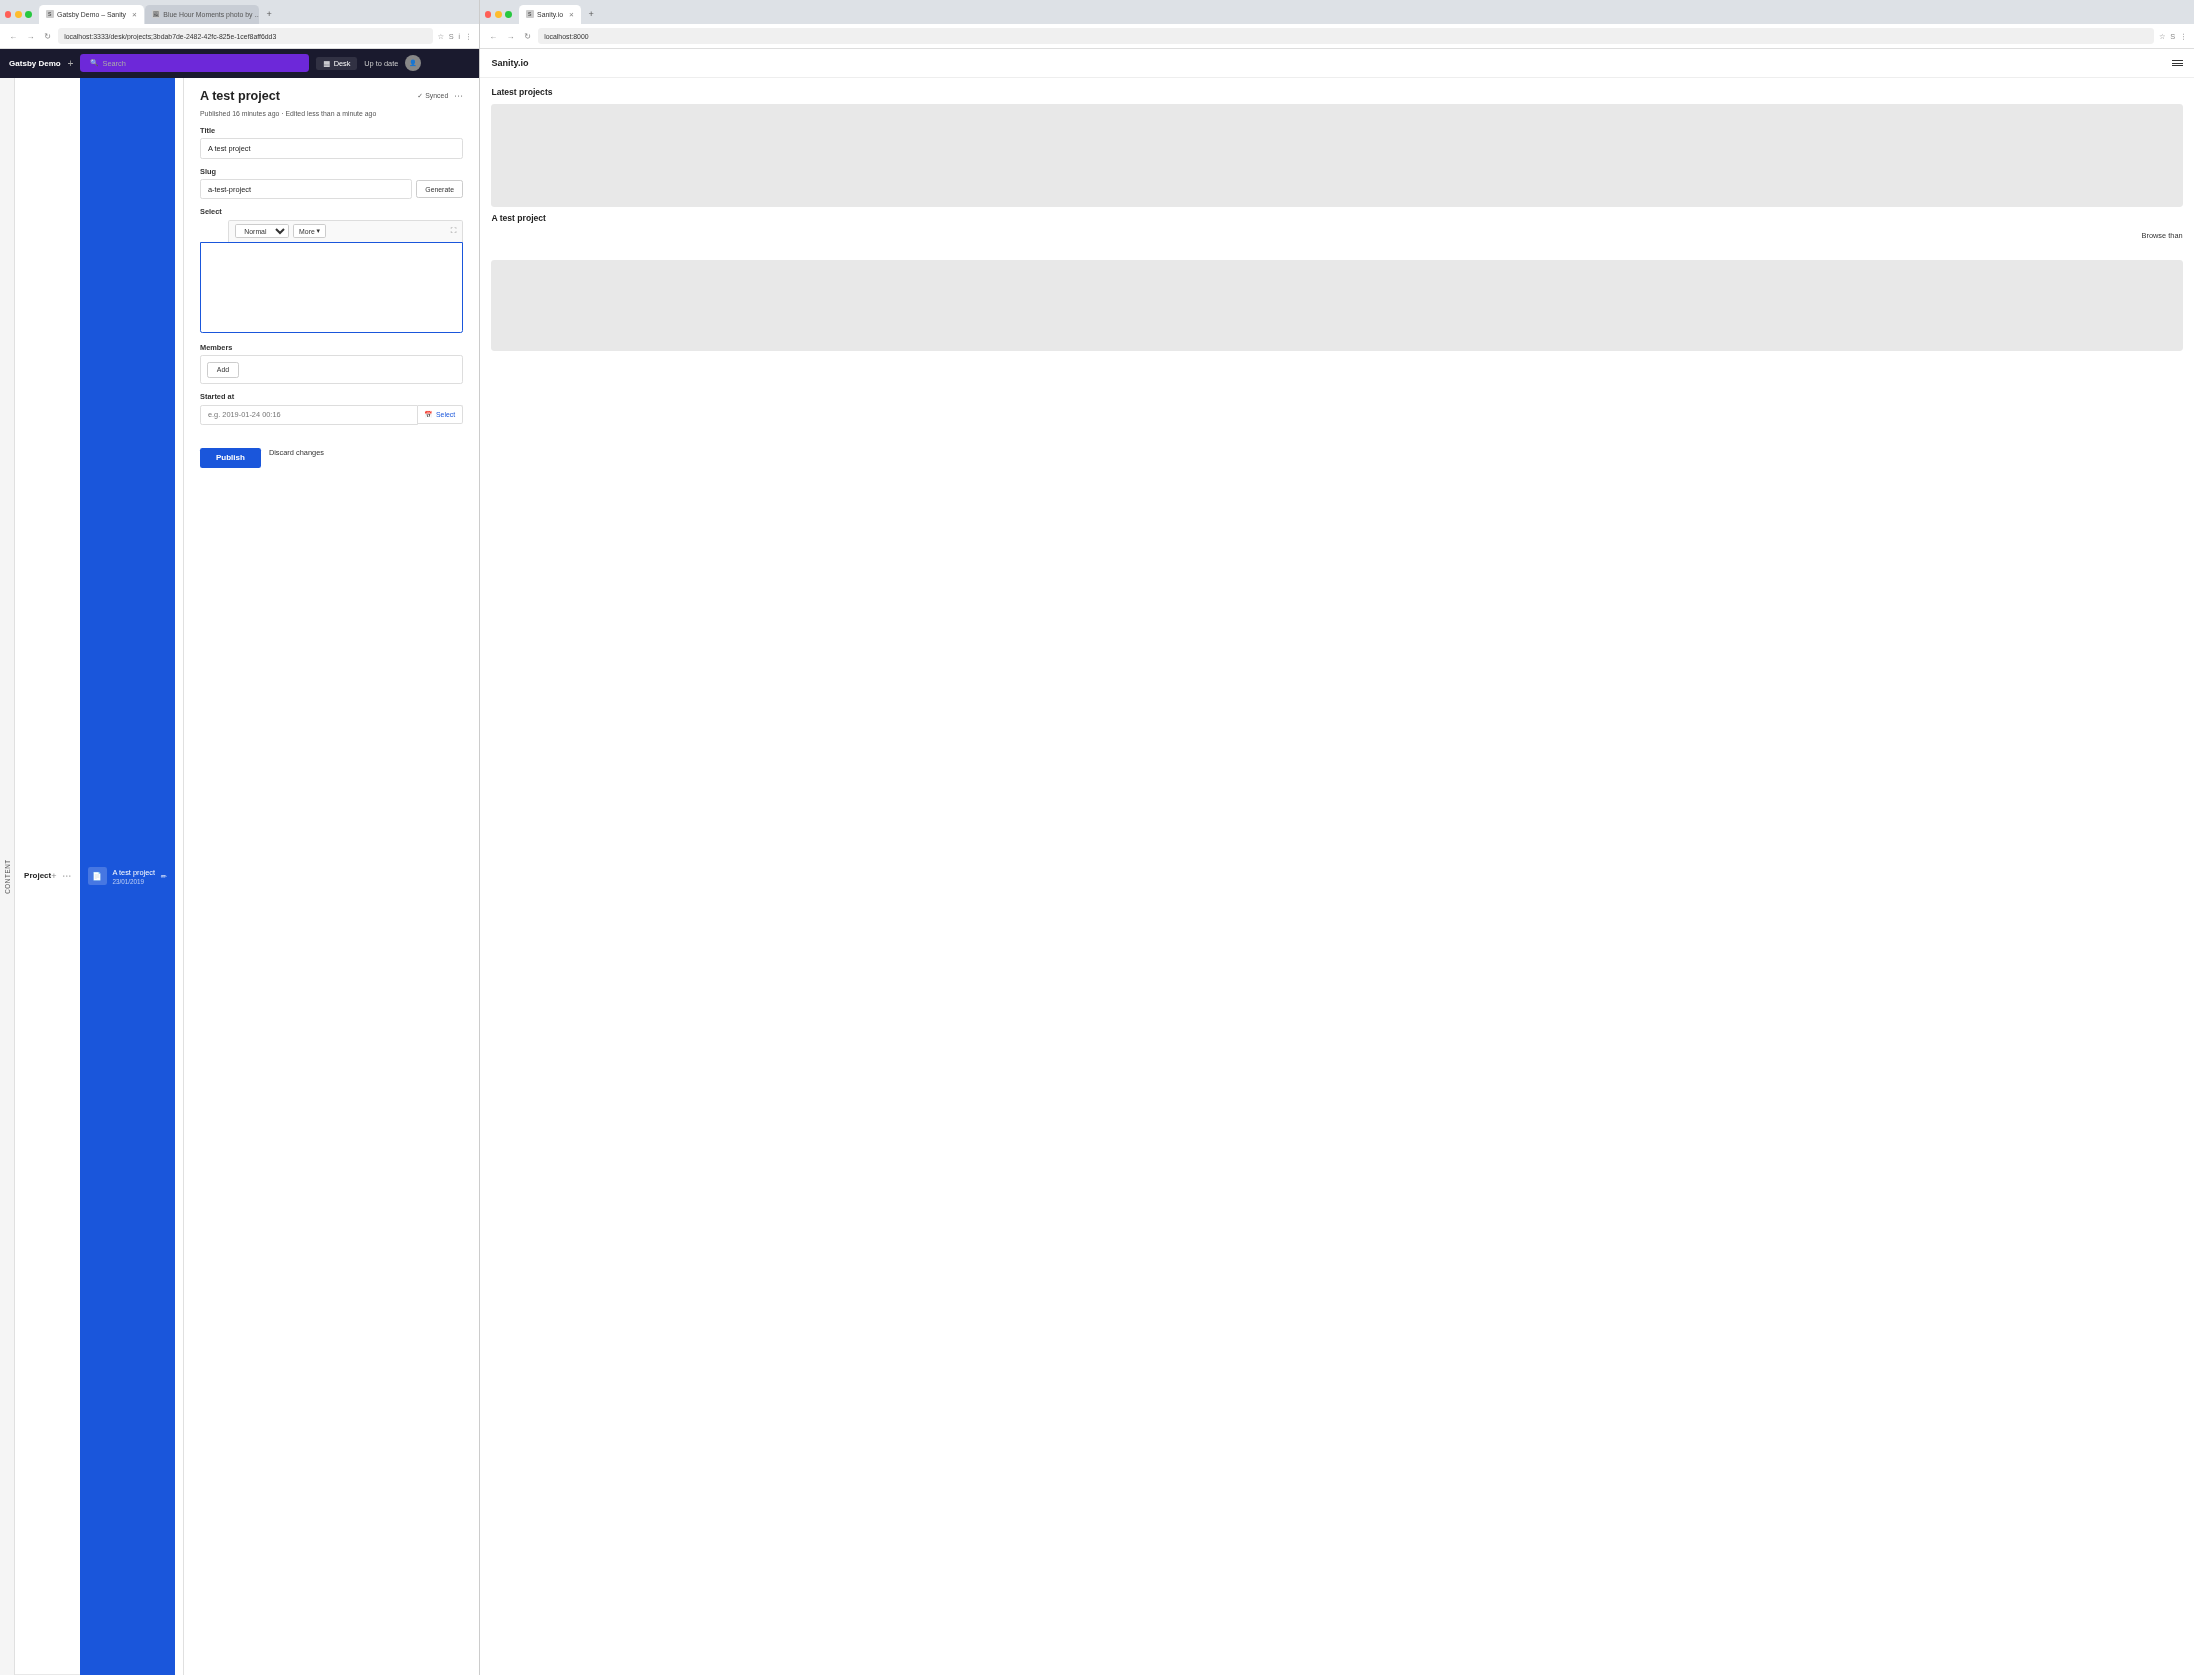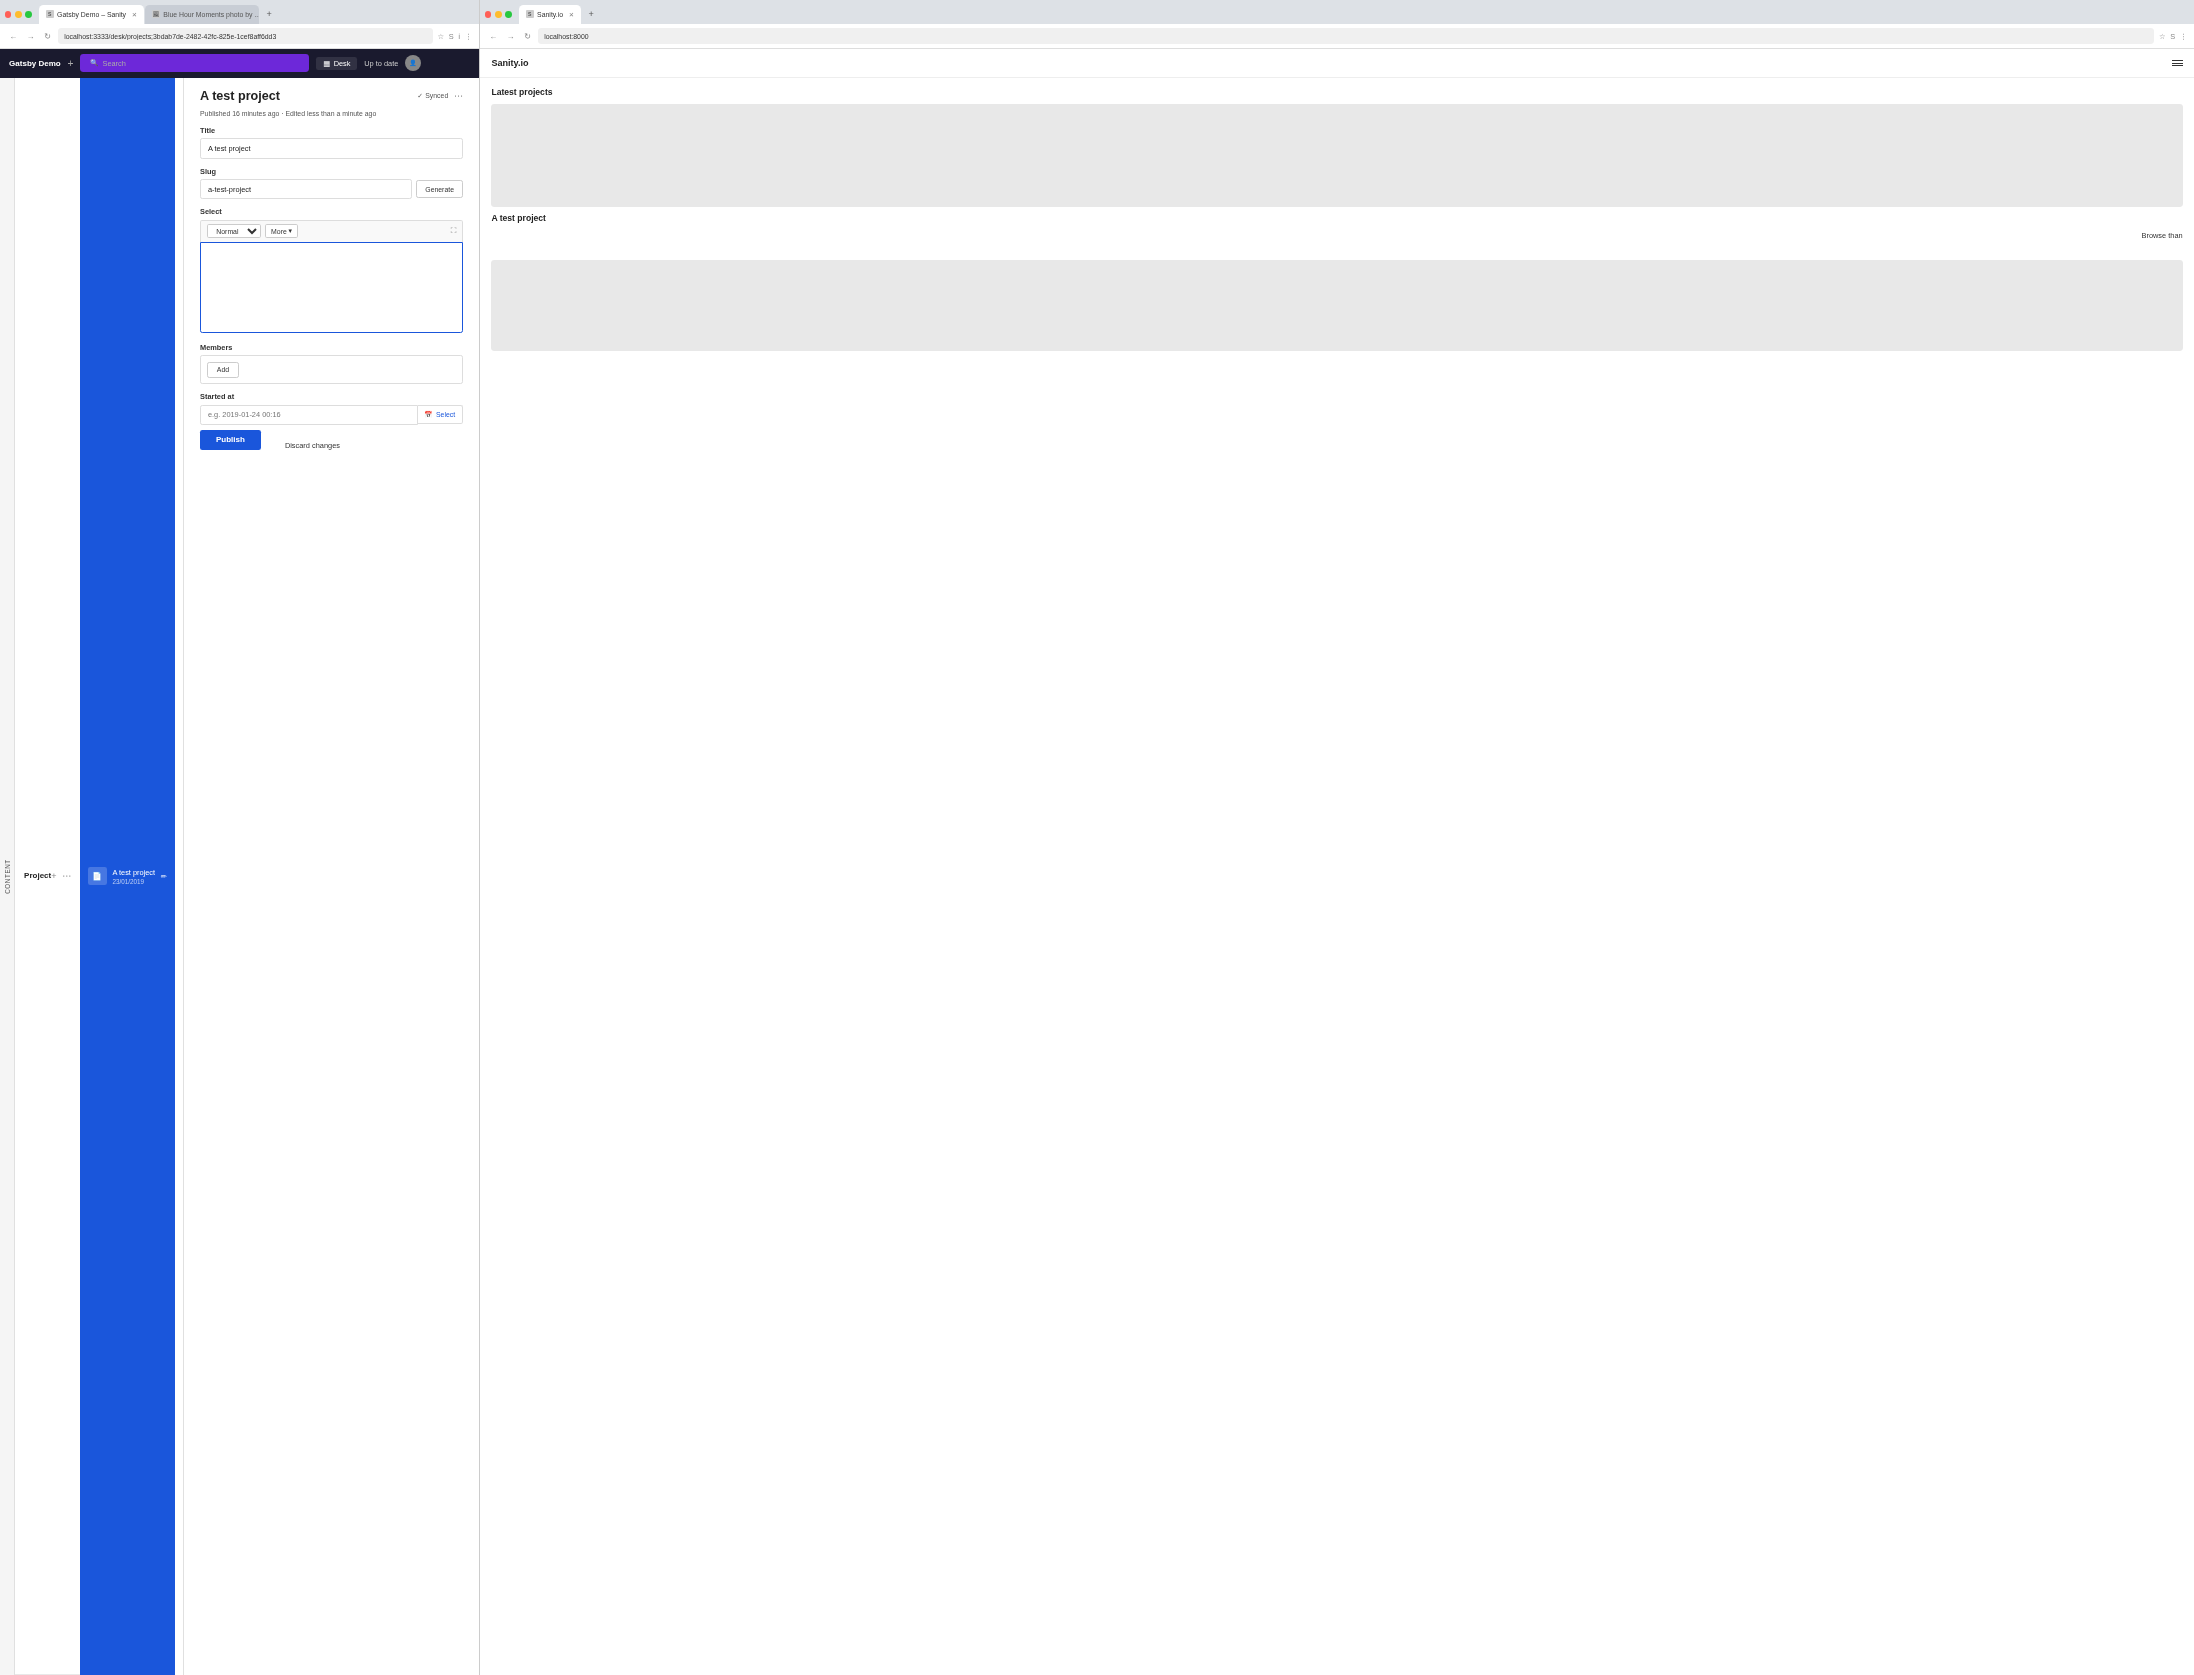--- a/index.html
+++ b/index.html
@@ -66,34 +66,34 @@
     .doc-meta { font-size: 6.9px; color: #777; margin-bottom: 9.1px; }
     .doc-meta span { color: #555; }
 
     .field-label { font-size: 7.4px; font-weight: 600; color: #333; margin-bottom: 3.4px; margin-top: 8px; }
     .field-input { width: 100%; border: 0.6px solid #ddd; border-radius: 2.3px; padding: 4.6px 6.9px; font-size: 7.4px; color: #222; outline: none; background: #fff; }
 
     .slug-row { display: flex; gap: 4.6px; align-items: center; }
     .slug-input { flex: 1; border: 0.6px solid #ddd; border-radius: 2.3px; padding: 4.6px 6.9px; font-size: 7.4px; color: #222; outline: none; }
     .generate-btn { padding: 4.6px 8px; border: 0.6px solid #ccc; border-radius: 2.3px; background: #fff; font-size: 6.9px; color: #333; cursor: pointer; white-space: nowrap; }
 
-    .excerpt-toolbar { display: flex; align-items: center; gap: 4.6px; margin-bottom: 0; background: #f9f9f9; border: 0.6px solid #ddd; border-bottom: none; border-radius: 2.3px 2.3px 0 0; padding: 3.4px 5.7px; }
+    .excerpt-toolbar { display: flex; align-items: center; gap: 4.6px; margin-bottom: 0; background: #f9f9f9; border: 0.6px solid #ddd; border-bottom: none; border-radius: 2.3px 2.3px 0 0; padding: 3.4px 5.7px; margin-left: 28px; }
     .toolbar-select { border: 0.6px solid #ccc; border-radius: 1.7px; padding: 1.7px 4.6px; font-size: 6.9px; color: #333; background: #fff; cursor: pointer; }
     .toolbar-more { border: 0.6px solid #ccc; border-radius: 1.7px; padding: 1.7px 4.6px; font-size: 6.9px; color: #333; background: #fff; cursor: pointer; display: flex; align-items: center; gap: 1.7px; }
     .toolbar-expand { margin-left: auto; color: #888; font-size: 8px; cursor: pointer; }
     .excerpt-area { width: 100%; min-height: 91px; border: 1.1px solid #1a56db; border-radius: 0 0 2.3px 2.3px; padding: 5.7px; font-size: 7.4px; color: #333; outline: none; resize: none; }
 
     .members-box { border: 0.6px solid #ddd; border-radius: 2.3px; padding: 5.7px; margin-top: 3.4px; }
     .add-btn { padding: 3.4px 9.1px; border: 0.6px solid #ccc; border-radius: 2.3px; background: #fff; font-size: 6.9px; color: #333; cursor: pointer; }
 
     .started-at-row { display: flex; align-items: center; }
     .date-input { flex: 1; border: 0.6px solid #ddd; border-radius: 2.3px 0 0 2.3px; padding: 4.6px 6.9px; font-size: 7.4px; color: #aaa; outline: none; }
     .select-btn { padding: 4.6px 6.9px; border: 0.6px solid #ddd; border-left: none; border-radius: 0 2.3px 2.3px 0; background: #fff; font-size: 6.9px; color: #1a56db; cursor: pointer; display: flex; align-items: center; gap: 2.9px; }
 
-    .publish-bar { display: flex; align-items: flex-end; gap: 24px; margin-top: 5px; padding-bottom: 5.7px; }
+    .publish-bar { display: flex; align-items: flex-start; gap: 8px; margin-top: 23px; padding-bottom: 5.7px; }
     .publish-btn { padding: 5.7px 16px; background: #1a56db; color: #fff; border: none; border-radius: 2.3px; font-size: 8px; font-weight: 600; cursor: pointer; }
     .discard-btn { background: none; border: none; font-size: 7.4px; color: #333; cursor: pointer; }
 
     
     .right-tab-bar { display: flex; align-items: center; background: #dde1e6; padding: 4.6px 4.6px 0 4.6px; height: 24px; gap: 1.1px; }
     .right-address-bar { display: flex; align-items: center; background: #fff; padding: 3.4px 6.9px; height: 25px; gap: 4.6px; border-bottom: 0.6px solid #ddd; }
     .right-app { flex: 1; overflow-y: auto; background: #fff; }
     .right-header { display: flex; align-items: center; justify-content: space-between; padding: 9.1px 11.4px; border-bottom: 0.6px solid #eee; }
     .right-logo { font-size: 9.1px; font-weight: 600; color: #222; }
     .hamburger { font-size: 10.3px; color: #333; cursor: pointer; display: flex; flex-direction: column; gap: 1.7px; }

